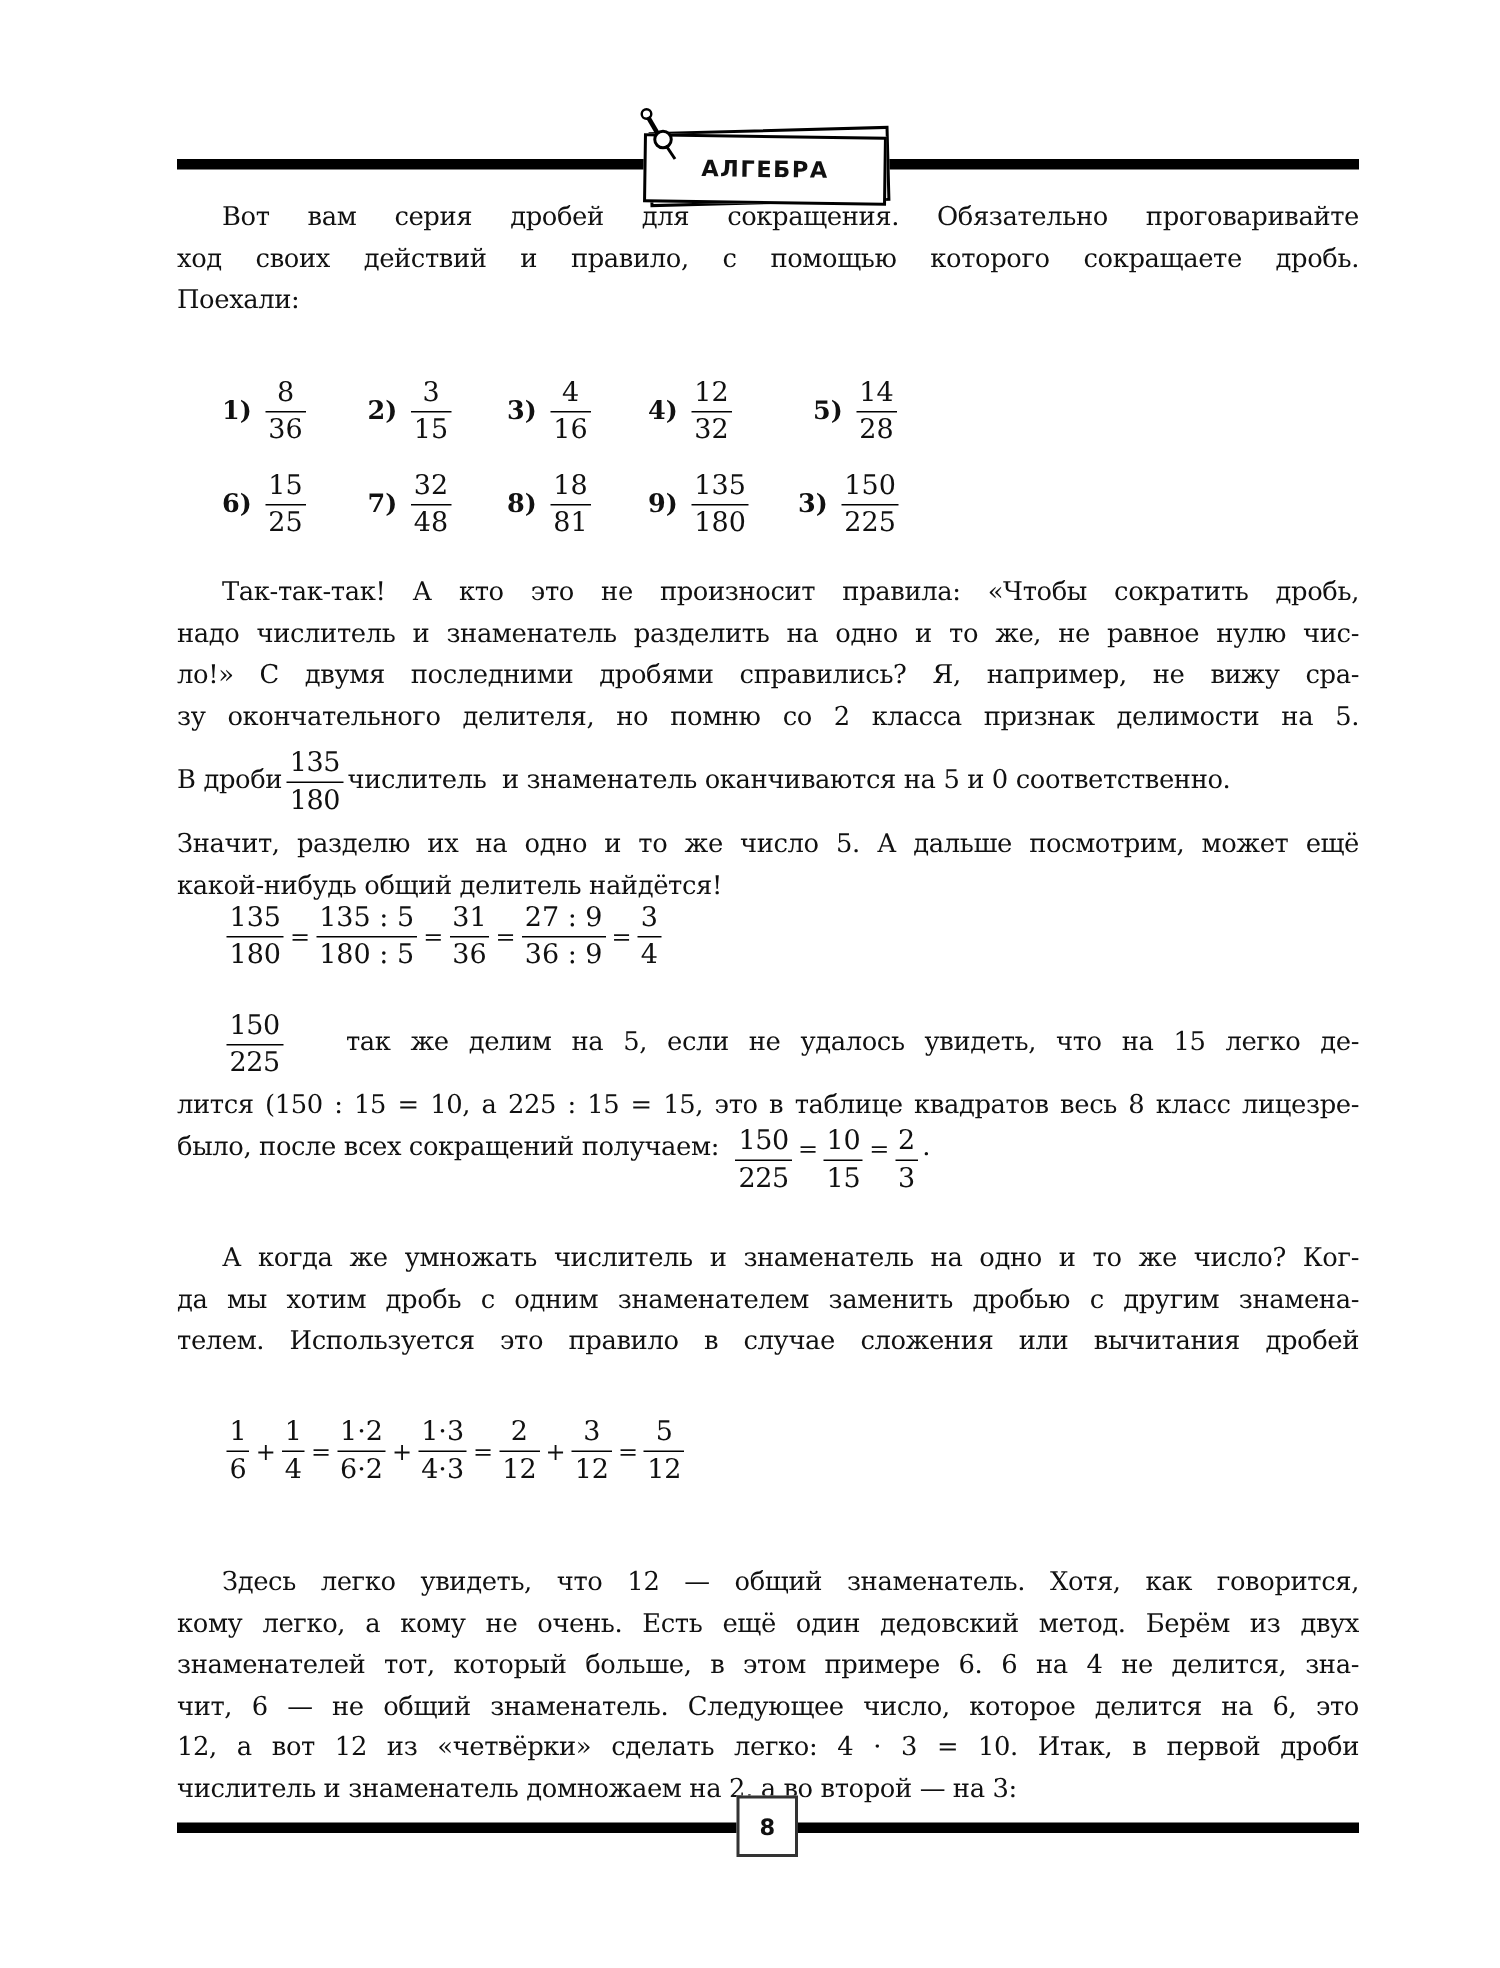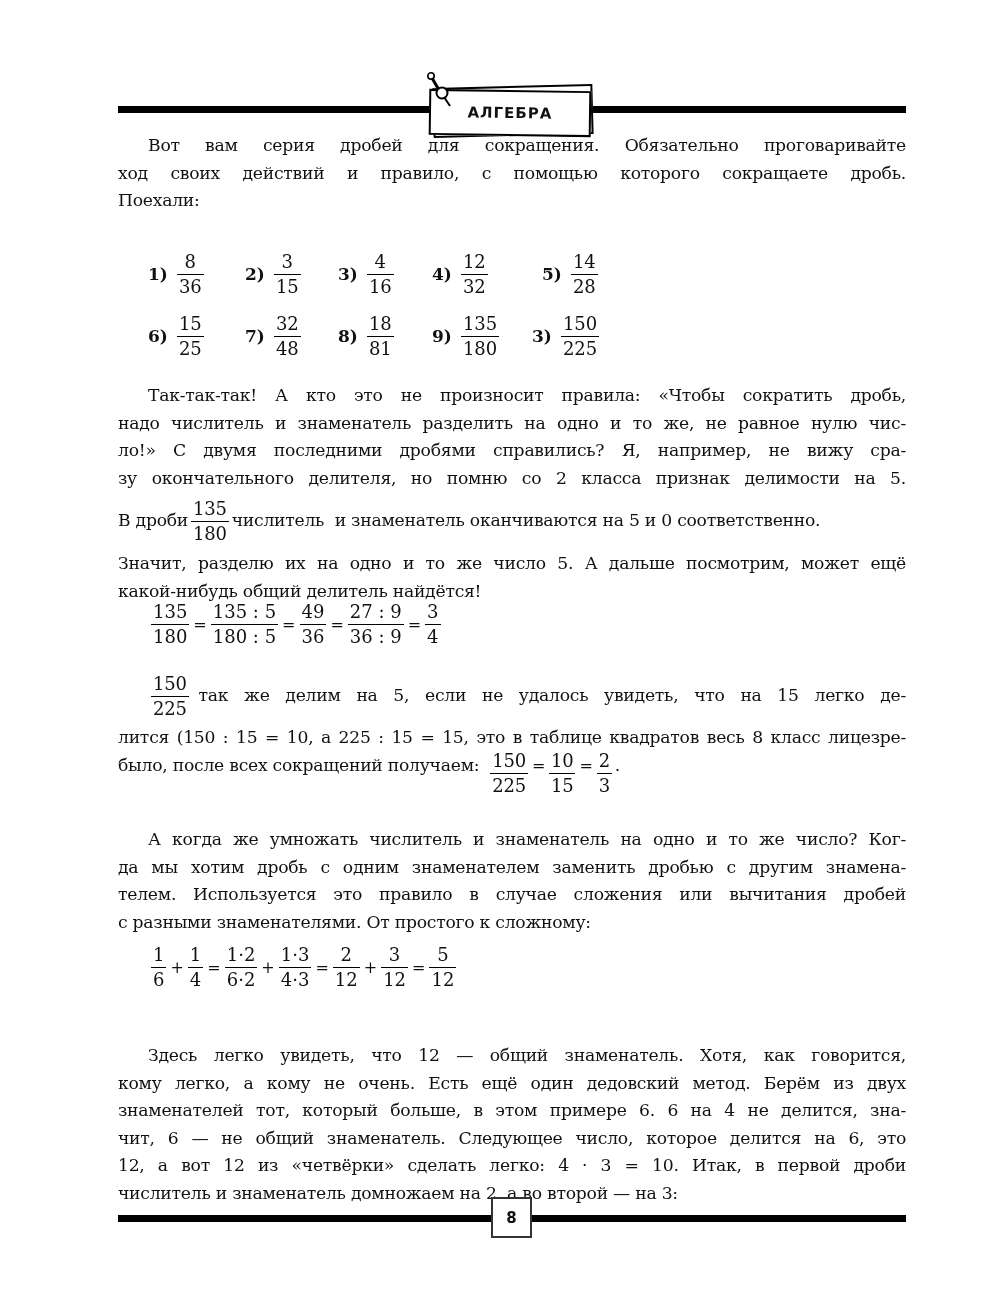--- a/index.html
+++ b/index.html
@@ -170,42 +170,42 @@
       <span class="num">135</span>
       <span class="den">180</span>
     </span>
   <span class="op">=</span>
   <span class="frac">
       <span class="num">135 : 5</span>
       <span class="den">180 : 5</span>
     </span>
   <span class="op">=</span>
   <span class="frac">
-      <span class="num">49</span>
+      <span class="num">31</span>
       <span class="den">36</span>
     </span>
   <span class="op">=</span>
   <span class="frac">
       <span class="num">27 : 9</span>
       <span class="den">36 : 9</span>
     </span>
   <span class="op">=</span>
   <span class="frac">
       <span class="num">3</span>
       <span class="den">4</span>
     </span>
 </div>
 
 <div class="text" style="top:668px;">
   <div style="display:flex; align-items:center; height:56px; padding-left:30px;">
     <span class="frac" style="margin-right:10px;">
         <span class="num">150</span>
         <span class="den">225</span>
       </span>
-    <span class="line" style="flex:1;">так же делим на 5, если не удалось увидеть, что на 15 легко де-</span>
+    <span class="line" style="flex:1;margin-left:32px;">так же делим на 5, если не удалось увидеть, что на 15 легко де-</span>
   </div>
   <span class="line">лится (150 : 15 = 10, а 225 : 15 = 15, это в таблице квадратов весь 8 класс лицезре-</span>
   <div style="display:flex; align-items:flex-start; height:56px;">
     <span style="margin-right:8px;">было, после всех сокращений получаем:</span>
     <span class="frac">
         <span class="num">150</span>
         <span class="den">225</span>
       </span>
     <span class="op">=</span>
     <span class="frac">
@@ -218,21 +218,20 @@
         <span class="den">3</span>
       </span>
     <span>.</span>
   </div>
 </div>
 
 <div class="text" style="top:826px;">
   <span class="line" style="text-indent:30px;">А когда же умножать числитель и знаменатель на одно и то же число? Ког-</span>
   <span class="line">да мы хотим дробь с одним знаменателем заменить дробью с другим знамена-</span>
   <span class="line">телем. Используется это правило в случае сложения или вычитания дробей</span>
-  <span class="line last">с разными знаменателями. От простого к сложному:</span>
 </div>
 
 <div class="eq" style="top:946px;">
   <span class="frac">
       <span class="num">1</span>
       <span class="den">6</span>
     </span>
   <span class="op">+</span>
   <span class="frac">
       <span class="num">1</span>

